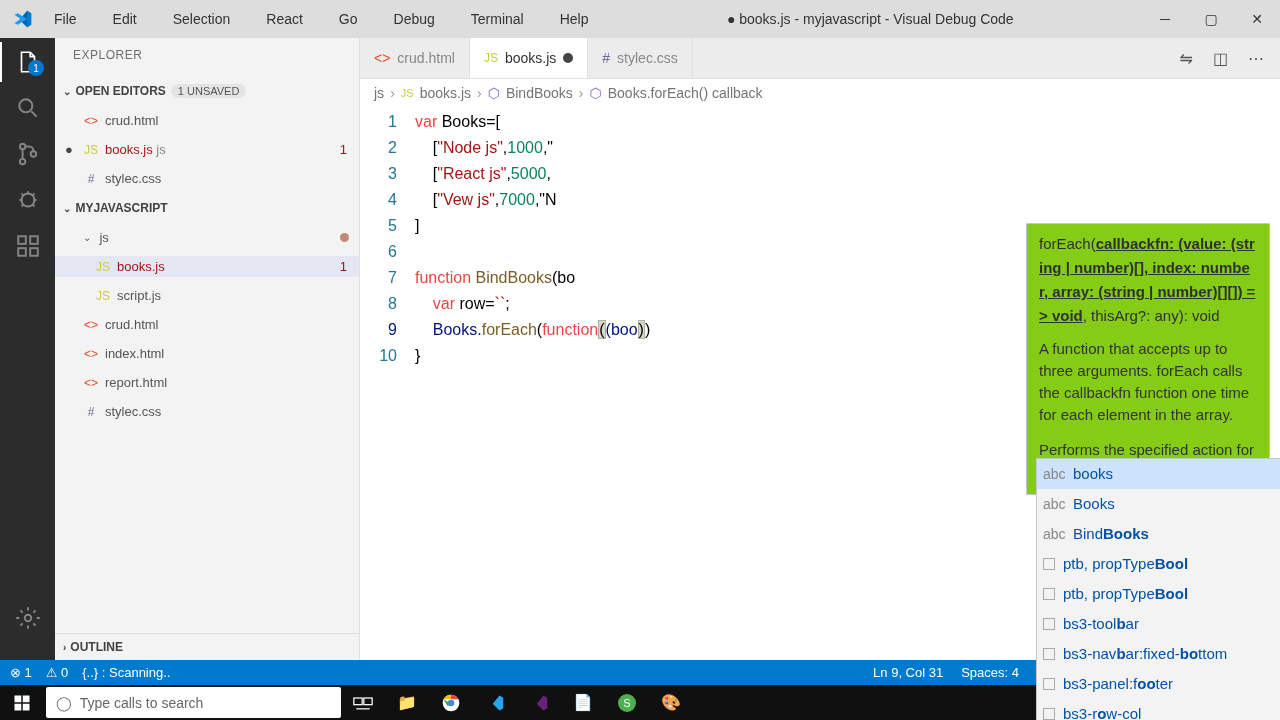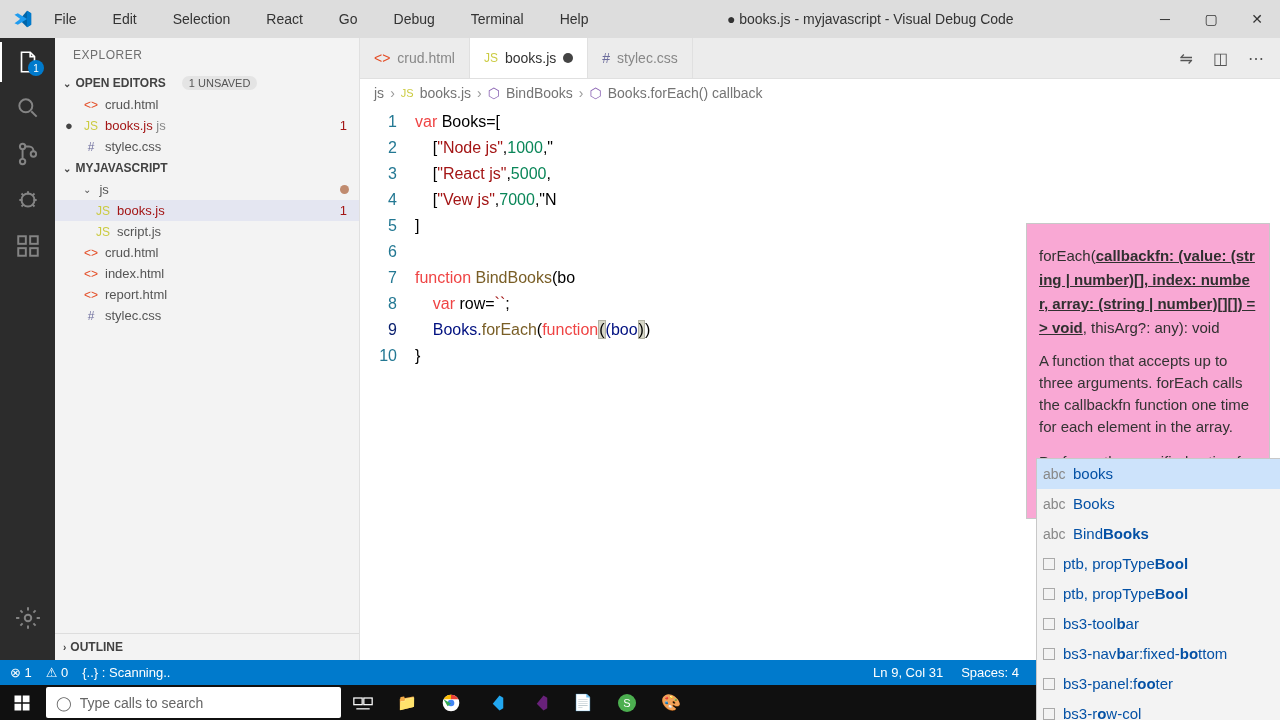--- a/index.html
+++ b/index.html
@@ -10,25 +10,25 @@
 .titlebar .menu span { padding: 4px 10px; cursor: default; }
 .titlebar .title-center { flex: 1; text-align: center; color: #333; }
 .titlebar .winbtns { display: flex; }
 .titlebar .winbtns span { width: 46px; height: 38px; display: flex; align-items: center; justify-content: center; font-size: 14px; }
 .main { flex: 1; display: flex; min-height: 0; }
 .activitybar { width: 55px; background: #2c2c2c; display: flex; flex-direction: column; align-items: center; padding-top: 10px; gap: 18px; position: relative; }
 .activitybar .ab-icon { width: 28px; height: 28px; opacity: 0.55; display: flex; align-items: center; justify-content: center; }
 .activitybar .ab-icon.active { opacity: 1; }
 .activitybar .ab-icon.active::before { content: ""; position: absolute; left: 0; width: 2px; height: 40px; background: #fff; }
 .ab-badge { position: absolute; top: 22px; left: 28px; background: #007acc; color: #fff; border-radius: 50%; width: 16px; height: 16px; font-size: 10px; display: flex; align-items: center; justify-content: center; }
-.sidebar { width: 305px; background: #f3f3f3; display: flex; flex-direction: column; font-size: 13px; color: #555; border-right: 1px solid #e0e0e0; }
+.sidebar { width: 305px; background: #f3f3f3; display: flex; flex-direction: column; font-size: 13px; color: #555; border-right: 1px solid #e0e0e0; gap: 8px; }
 .sidebar-title { padding: 10px 18px; font-size: 12px; color: #6f6f6f; letter-spacing: 0.5px; }
 .section-header { padding: 4px 8px; font-weight: 700; font-size: 12px; color: #424242; display: flex; align-items: center; gap: 4px; }
 .section-header .chev { font-size: 10px; }
-.unsaved-badge { background: #e4e4e4; border-radius: 8px; padding: 1px 7px; font-size: 11px; color: #555; margin-left: 12px; font-weight: 400; text-align: center; }
+.unsaved-badge { background: #e4e4e4; border-radius: 8px; padding: 1px 7px; font-size: 11px; color: #555; margin-left: 1px; font-weight: 400; text-align: center; }
 .tree-item { display: flex; align-items: center; padding: 3px 0 3px 28px; gap: 6px; color: #555; position: relative; }
 .tree-item.indent1 { padding-left: 40px; }
 .tree-item.selected { background: #e4e6f1; }
 .tree-item .ficon { width: 16px; display: inline-flex; justify-content: center; font-size: 12px; }
 .tree-item .fname { flex: 1; }
 .tree-item .problems { color: #a31515; margin-right: 12px; }
 .tree-item .problemtxt { color: #a31515; }
 .modified-dot { width: 9px; height: 9px; border-radius: 50%; background: #c08b6f; margin-right: 10px; }
 .ficon.html { color: #e44d26; }
 .ficon.js { color: #cbcb41; }
@@ -44,21 +44,21 @@
 .code-area { flex: 1; display: flex; font-family: Consolas, monospace; font-size: 16px; line-height: 26px; position: relative; }
 .gutter { width: 55px; text-align: right; color: #237893; padding-right: 18px; padding-top: 2px; }
 .gutter .ln.active { color: #0b216f; font-weight: 400; }
 .code { flex: 1; padding-top: 2px; white-space: pre; color: #000; }
 .kw { color: #ef4444; }
 .fn { color: #795e26; }
 .var { color: #001080; }
 .str { color: #a31515; }
 .num { color: #098658; }
 .paren-hl { background: #d7d7c8; border: 1px solid #b3b3a5; }
-.signature-tip { position: absolute; top: 116px; left: 666px; right: 10px; background: #f9a8d4; border: 1px solid #c8c8c8; padding: 20px 12px; font-family: Consolas, monospace; font-size: 15px; color: #303030; line-height: 24px; z-index: 5; }
+.signature-tip { position: absolute; top: 116px; left: 666px; right: 10px; background: #84cc16; border: 1px solid #c8c8c8; padding: 8px 12px; font-family: Consolas, monospace; font-size: 15px; color: #303030; line-height: 24px; z-index: 5; }
 .signature-tip .sig-main { word-break: break-all; }
 .signature-tip .sig-main u { text-decoration: underline; }
 .signature-tip .sig-main strong { font-weight: 700; }
 .signature-tip .sig-desc { font-family: "Segoe UI", Arial, sans-serif; margin-top: 10px; color: #333; font-size: 15px; line-height: 22px; }
 .signature-tip .sig-desc2 { font-family: "Segoe UI", Arial, sans-serif; margin-top: 12px; color: #333; font-size: 15px; }
 .autocomplete { position: absolute; top: 351px; left: 676px; width: 570px; background: #f3f3f3; border: 1px solid #c8c8c8; font-family: Consolas, monospace; font-size: 15px; z-index: 10; }
 .ac-row { display: flex; align-items: center; padding: 2px 6px; gap: 8px; color: #0451a5; }
 .ac-row.selected { background: #cde3fb; }
 .ac-row .ac-icon { font-size: 14px; color: #888; width: 22px; font-family: "Segoe UI",Arial,sans-serif; }
 .ac-row .ac-icon.box { border: 1px solid #aaa; width: 12px; height: 12px; display: inline-block; }

